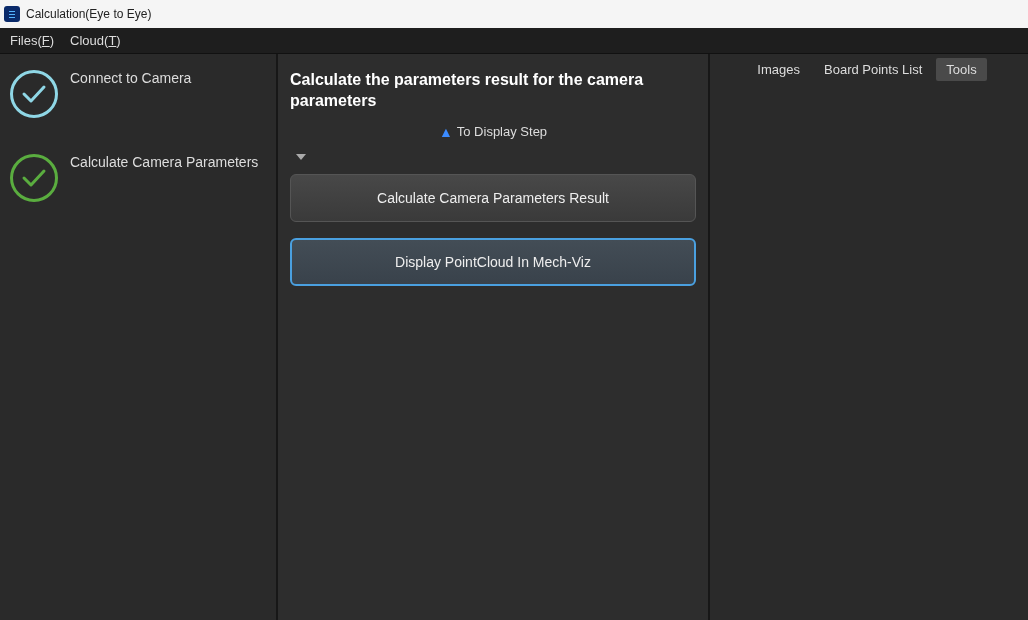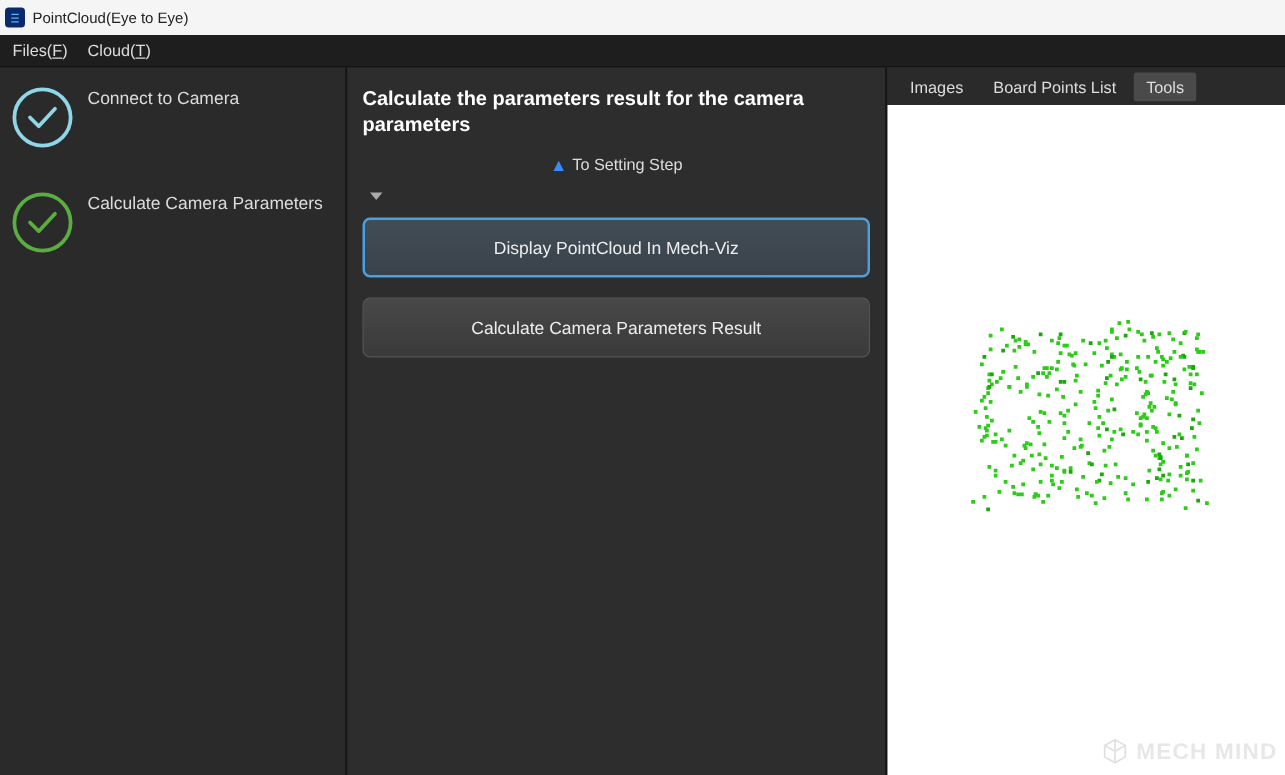--- a/index.html
+++ b/index.html
@@ -149,20 +149,21 @@
       background: linear-gradient(#434d56, #39424b);
       padding: 14px 7px;
     }
 
     
     .right {
       flex: 1;
       background: #2a2a2a;
       display: flex;
       flex-direction: column;
+      align-items: center;
     }
     .tabs {
       height: 30px;
       background: #2a2a2a;
       display: flex;
       align-items: center;
       padding: 0 8px;
       font-size: 13px;
     }
     .tabs .tab {
@@ -220,21 +221,21 @@
 </head>
 <body>
 
 <div class="titlebar">
   <span class="app-icon">
     <svg viewBox="0 0 10 10">
         <rect width="10" height="10" fill="#0a2a6a"></rect>
         <path d="M2 2h6v1H2zM2 5h6v1H2zM2 8h6v1H2z" fill="#54b4ff"></path>
       </svg>
   </span>
-  <span>PointCloud(Eye to Eye)</span>
+  <span>Calculation(Eye to Eye)</span>
 </div>
 
 <div class="menubar">
   <span class="menu-item">
     <span>Files(</span><span class="underline">F</span><span>)</span>
   </span>
   <span class="menu-item">
     <span>Cloud(</span><span class="underline">T</span><span>)</span>
   </span>
 </div>
@@ -257,29 +258,29 @@
           </svg>
       </div>
       <span class="step-label">Calculate Camera Parameters</span>
     </div>
   </div>
 
   <div class="center">
     <h2>Calculate the parameters result for the camera parameters</h2>
     <div class="prev-link">
       <span class="chev">▲</span>
-      <span>To Setting Step</span>
+      <span>To Display Step</span>
     </div>
 
     <div class="collapsible">
       <span class="tri"></span>
     </div>
 
+    <button class="btn">Calculate Camera Parameters Result</button>
     <button class="btn selected">Display PointCloud In Mech-Viz</button>
-    <button class="btn">Calculate Camera Parameters Result</button>
   </div>
 
   <div class="right">
     <div class="tabs">
       <span class="tab">Images</span>
       <span class="tab">Board Points List</span>
       <span class="tab active">Tools</span>
     </div>
     <div class="viz">
       <div class="pointcloud" id="pc">

